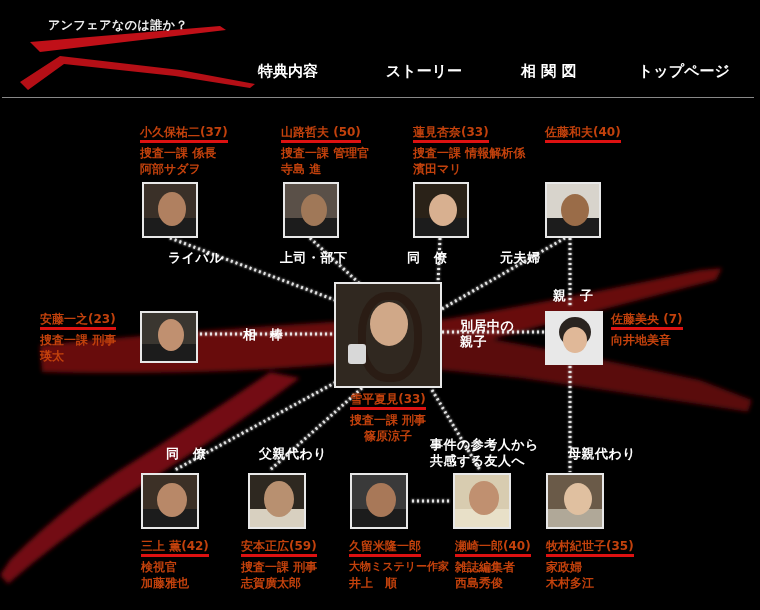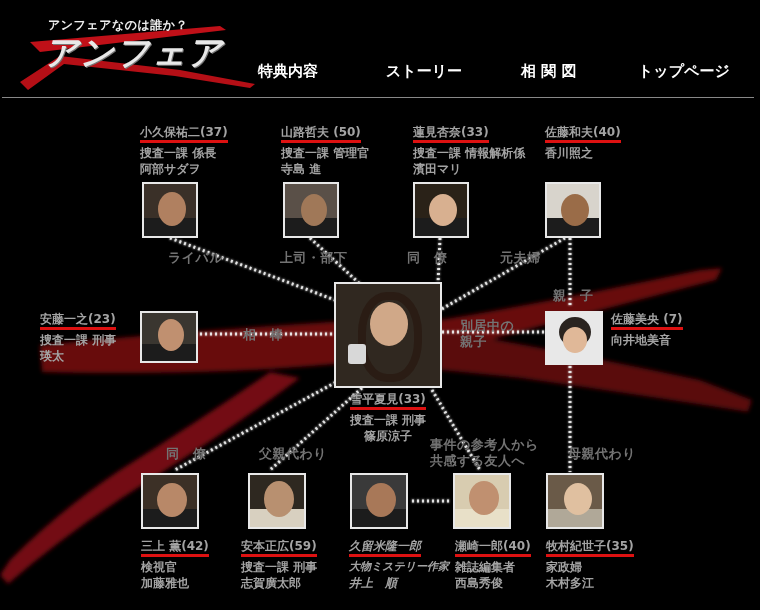--- a/index.html
+++ b/index.html
@@ -12,26 +12,26 @@
   .nav { position: absolute; top: 62px; left: 0; width: 760px; height: 24px; }
   .nav-item { position: absolute; top: 0; font-size: 15px; font-weight: bold; color: #fff; cursor: pointer; white-space: nowrap; }
   .header-rule { position: absolute; left: 2px; top: 97px; width: 752px; height: 1px; background: #888; }
 
   .graphics { position: absolute; left: 0; top: 0; width: 760px; height: 610px; pointer-events: none; }
 
   .photo { position: absolute; border: 2px solid #e8e8e8; background: #3a3028; overflow: hidden; }
   .photo .face { position: absolute; border-radius: 50%; }
   .photo .body { position: absolute; left: 0; bottom: 0; width: 100%; height: 35%; background: #1c1c1c; }
 
-  .info { position: absolute; font-size: 12px; font-weight: bold; line-height: 16px; color: #a3a3a3; white-space: nowrap; }
+  .info { position: absolute; font-size: 12px; font-weight: bold; line-height: 16px; color: #c2410c; white-space: nowrap; }
   .info .name { display: inline-block; border-bottom: 3px solid #d11; padding-bottom: 0; margin-bottom: 2px; line-height: 15px; }
   .info div { display: block; }
   .info.center { text-align: center; }
 
-  .rel { position: absolute; font-size: 13px; font-weight: bold; color: #737373; white-space: nowrap; line-height: 15px; letter-spacing: 0.5px; }
+  .rel { position: absolute; font-size: 13px; font-weight: bold; color: #ffffff; white-space: nowrap; line-height: 15px; letter-spacing: 0.5px; }
 </style>
 </head>
 <body>
 
 <svg class="graphics" width="760" height="610" viewBox="0 0 760 610">
   <defs>
     <filter id="blur1">
         <feGaussianBlur stdDeviation="2"></feGaussianBlur>
       </filter>
     <filter id="glow">
@@ -73,21 +73,20 @@
     <line x1="570" y1="366" x2="570" y2="472"></line>
     <line x1="340" y1="380" x2="175" y2="470"></line>
     <line x1="362" y1="388" x2="270" y2="470"></line>
     <line x1="432" y1="390" x2="480" y2="470"></line>
     <line x1="412" y1="501" x2="452" y2="501"></line>
   </g>
 </svg>
 
 <div class="header">
   <div class="tagline">アンフェアなのは誰か？</div>
-  <div class="logo">アンフェア</div>
   <div class="nav">
     <div class="nav-item" style="left:258px;">特典内容</div>
     <div class="nav-item" style="left:386px;">ストーリー</div>
     <div class="nav-item" style="left:521px;">相 関 図</div>
     <div class="nav-item" style="left:638px;">トップページ</div>
   </div>
   <div class="header-rule"></div>
 </div>
 
 <div class="info" style="left:140px; top:124px;">
@@ -115,21 +114,20 @@
   <div>捜査一課 情報解析係</div>
   <div>濱田マリ</div>
 </div>
 <div class="photo" style="left:413px; top:182px; width:56px; height:56px; background:#2a2218;">
   <div class="body"></div>
   <div class="face" style="left:14px; top:10px; width:28px; height:32px; background:#d8b090;"></div>
 </div>
 
 <div class="info" style="left:545px; top:124px;">
   <span class="name">佐藤和夫(40)</span>
-  <div>香川照之</div>
 </div>
 <div class="photo" style="left:545px; top:182px; width:56px; height:56px; background:#d8d4cc;">
   <div class="body"></div>
   <div class="face" style="left:14px; top:10px; width:28px; height:32px; background:#9a6c48;"></div>
 </div>
 
 <div class="rel" style="left:168px; top:250px;">ライバル</div>
 <div class="rel" style="left:280px; top:250px;">上司・部下</div>
 <div class="rel" style="left:407px; top:250px;">同　僚</div>
 <div class="rel" style="left:500px; top:250px;">元夫婦</div>
@@ -200,21 +198,21 @@
 <div class="info" style="left:141px; top:538px;">
   <span class="name">三上 薫(42)</span>
   <div>検視官</div>
   <div>加藤雅也</div>
 </div>
 <div class="info" style="left:241px; top:538px;">
   <span class="name">安本正広(59)</span>
   <div>捜査一課 刑事</div>
   <div>志賀廣太郎</div>
 </div>
-<div class="info" style="left:349px; top:538px;font-style:italic;">
+<div class="info" style="left:349px; top:538px;">
   <span class="name">久留米隆一郎</span>
   <div style="font-size:11px;">大物ミステリー作家</div>
   <div>井上　順</div>
 </div>
 <div class="info" style="left:455px; top:538px;">
   <span class="name">瀬崎一郎(40)</span>
   <div>雑誌編集者</div>
   <div>西島秀俊</div>
 </div>
 <div class="info" style="left:546px; top:538px;">

